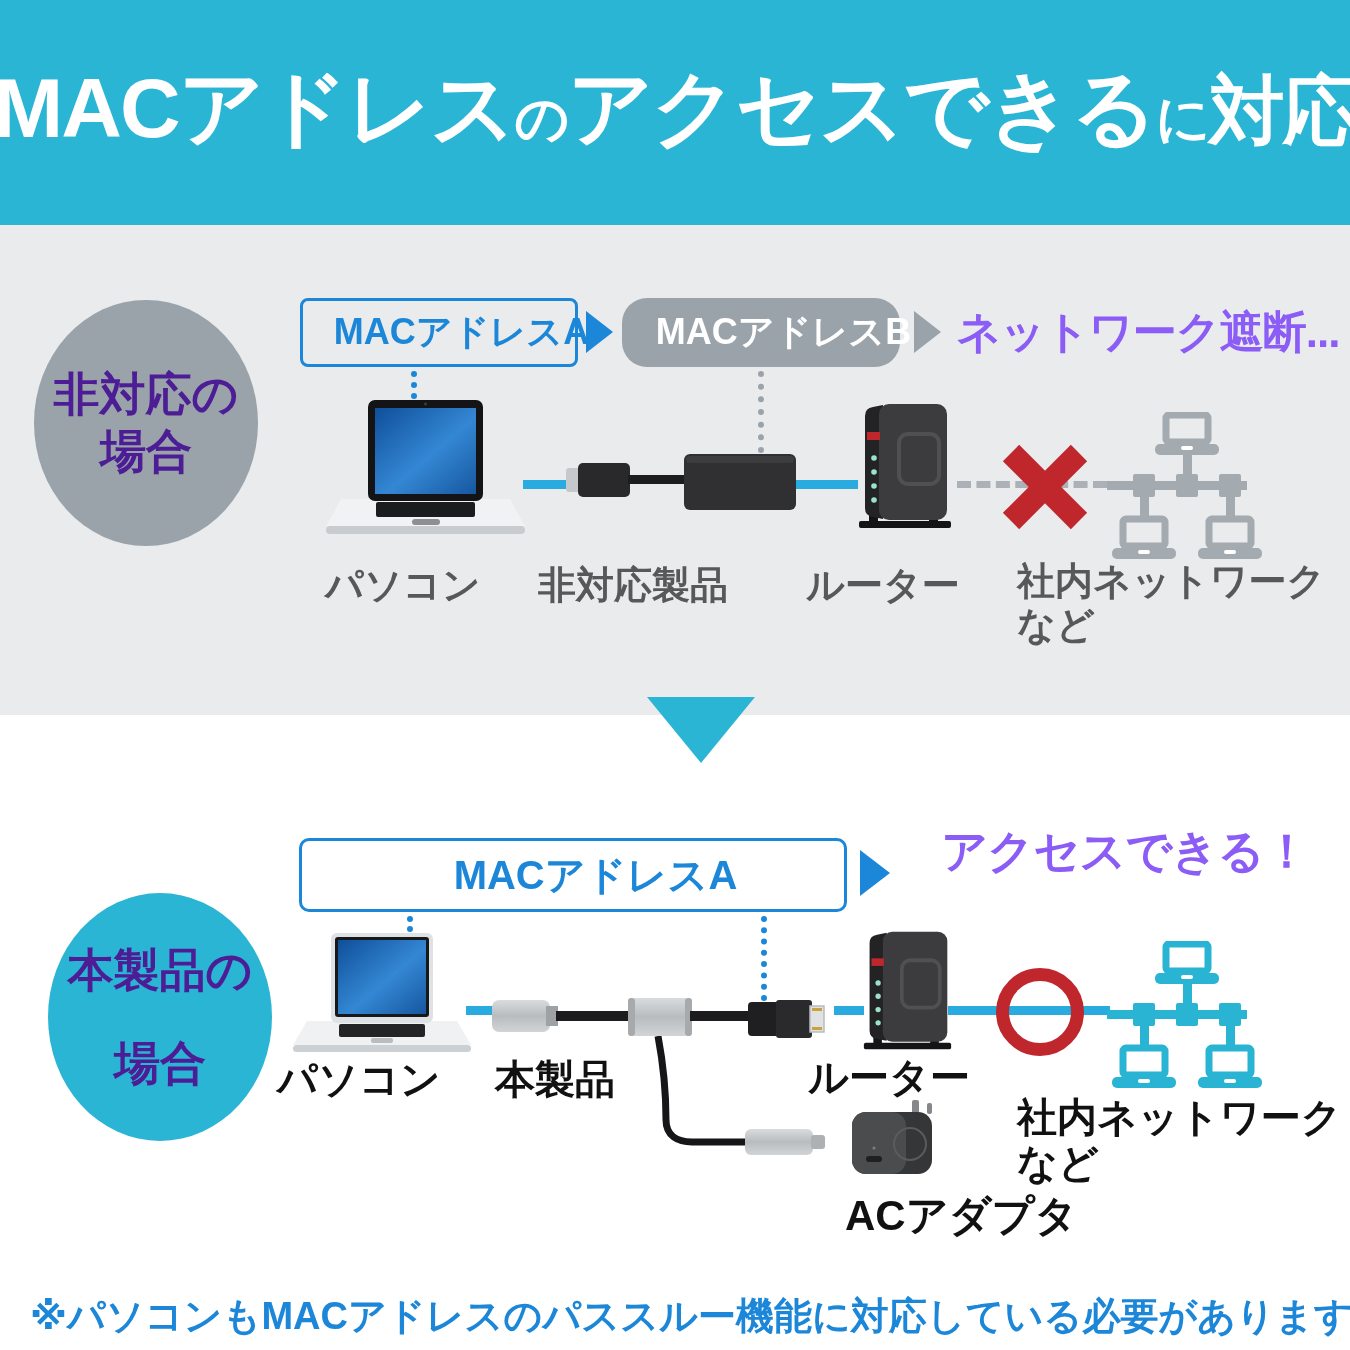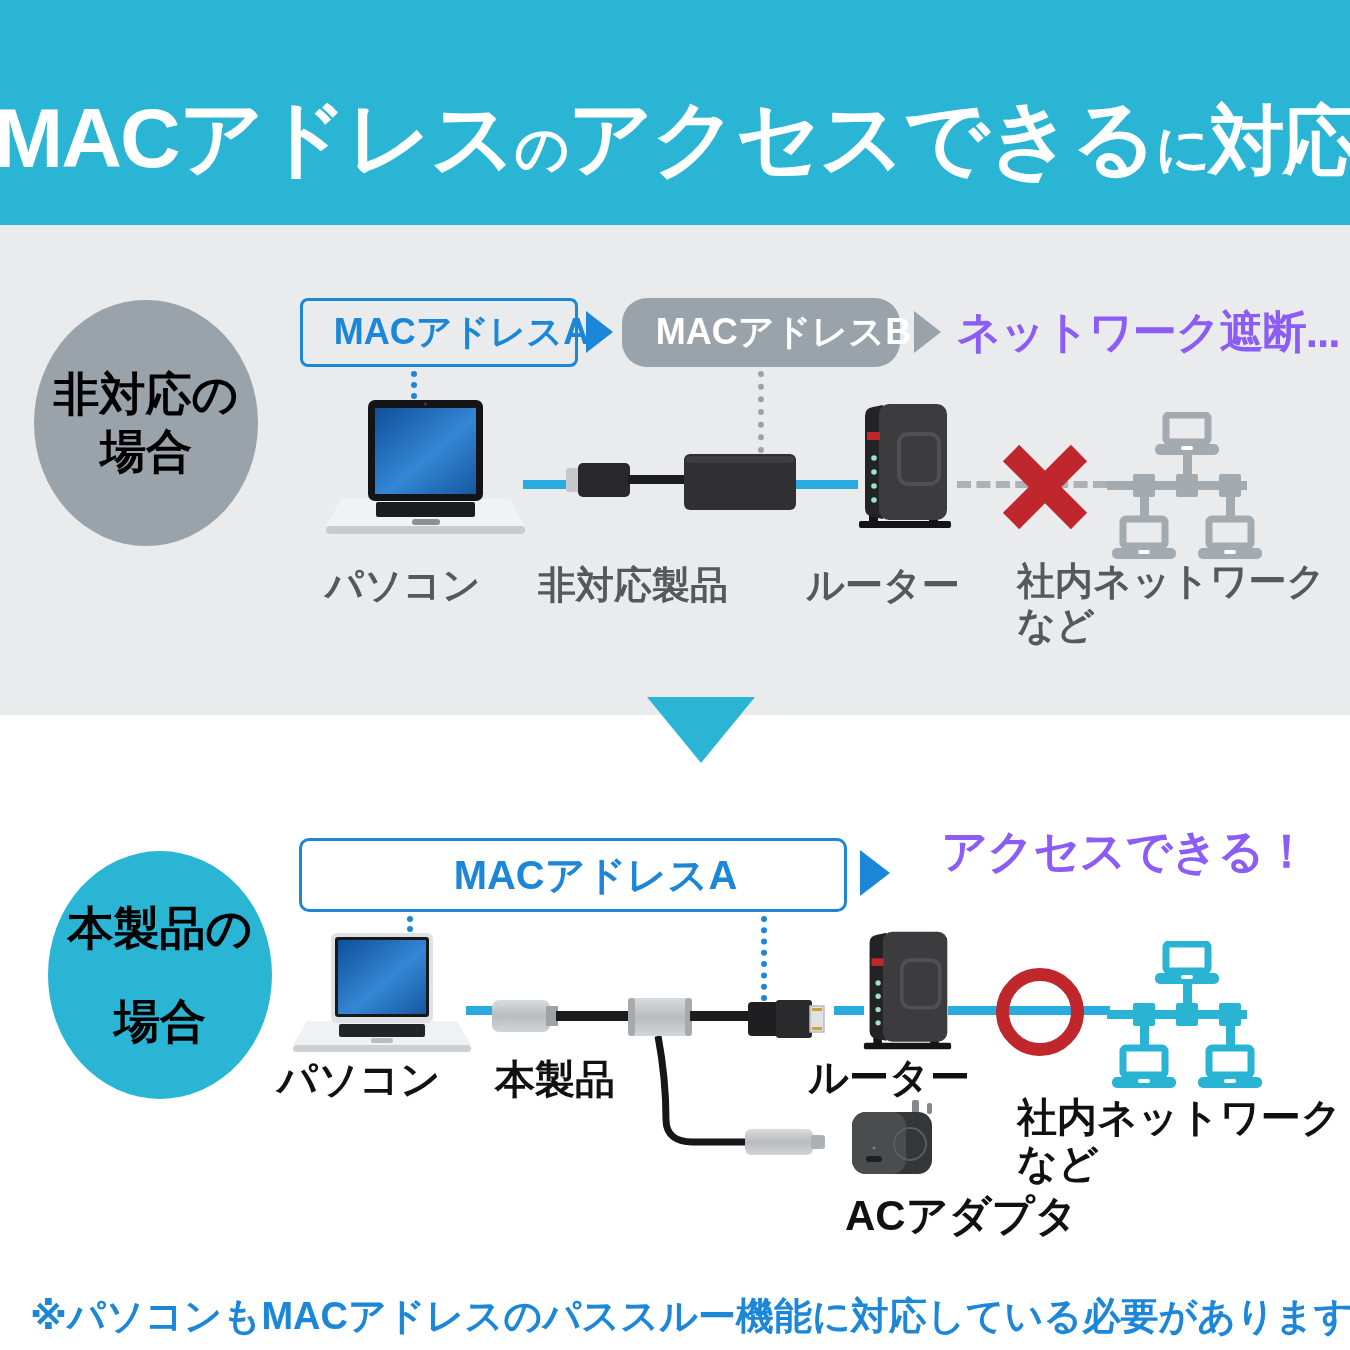--- a/index.html
+++ b/index.html
@@ -11,37 +11,37 @@
     position:relative;width:1350px;height:1350px;overflow:hidden;background:#ffffff;
   }
   .abs{position:absolute;}
 
   
   .hdr{left:0;top:0;width:1350px;height:225px;background:#2ab5d5;}
   .title{
     margin:0;width:100%;height:100%;
     display:flex;align-items:baseline;justify-content:center;
     color:#ffffff;font-weight:800;white-space:nowrap;letter-spacing:-2px;
-    padding-top:96px;box-sizing:border-box;
+    padding-top:66px;box-sizing:border-box;
   }
   .t-big{font-size:84px;line-height:1;}
   .t-sm{font-size:54px;line-height:1;}
   .t-mid{font-size:76px;line-height:1;}
 
   
   .sec-top{left:0;top:225px;width:1350px;height:490px;background:#e9ebed;}
   .sec-bottom{left:0;top:715px;width:1350px;height:635px;background:#ffffff;}
 
   
   .case-circle{
     border-radius:50%;display:flex;flex-direction:column;align-items:center;justify-content:center;
-    color:#000000;font-size:46px;font-weight:800;line-height:1.25;text-align:center;white-space:nowrap;
+    color:#4c1d95;font-size:46px;font-weight:800;line-height:1.25;text-align:center;white-space:nowrap;
   }
   .circle-gray{left:34px;top:300px;width:224px;height:246px;background:#9aa2aa;}
-  .circle-cyan{left:48px;top:851px;width:224px;height:248px;background:#2ab5d5;gap:36px;}
+  .circle-cyan{left:48px;top:893px;width:224px;height:248px;background:#2ab5d5;gap:36px;}
 
   
   .mac-box{
     display:flex;align-items:center;justify-content:center;
     font-weight:700;white-space:nowrap;box-sizing:border-box;border-radius:8px;padding-left:45px;
   }
   .mac-a-top{left:300px;top:298px;width:278px;height:69px;border:3px solid #1c87d8;color:#1c87d8;font-size:36px;background:transparent;}
   .mac-b-top{left:622px;top:298px;width:278px;height:69px;background:#9aa2aa;color:#ffffff;font-size:36px;border-radius:25px;}
   .mac-a-bottom{left:299px;top:838px;width:548px;height:74px;border:3px solid #1c87d8;color:#1c87d8;font-size:40px;background:#ffffff;border-radius:10px;}
   .tri-right{width:0;height:0;border-top:21px solid transparent;border-bottom:21px solid transparent;}

